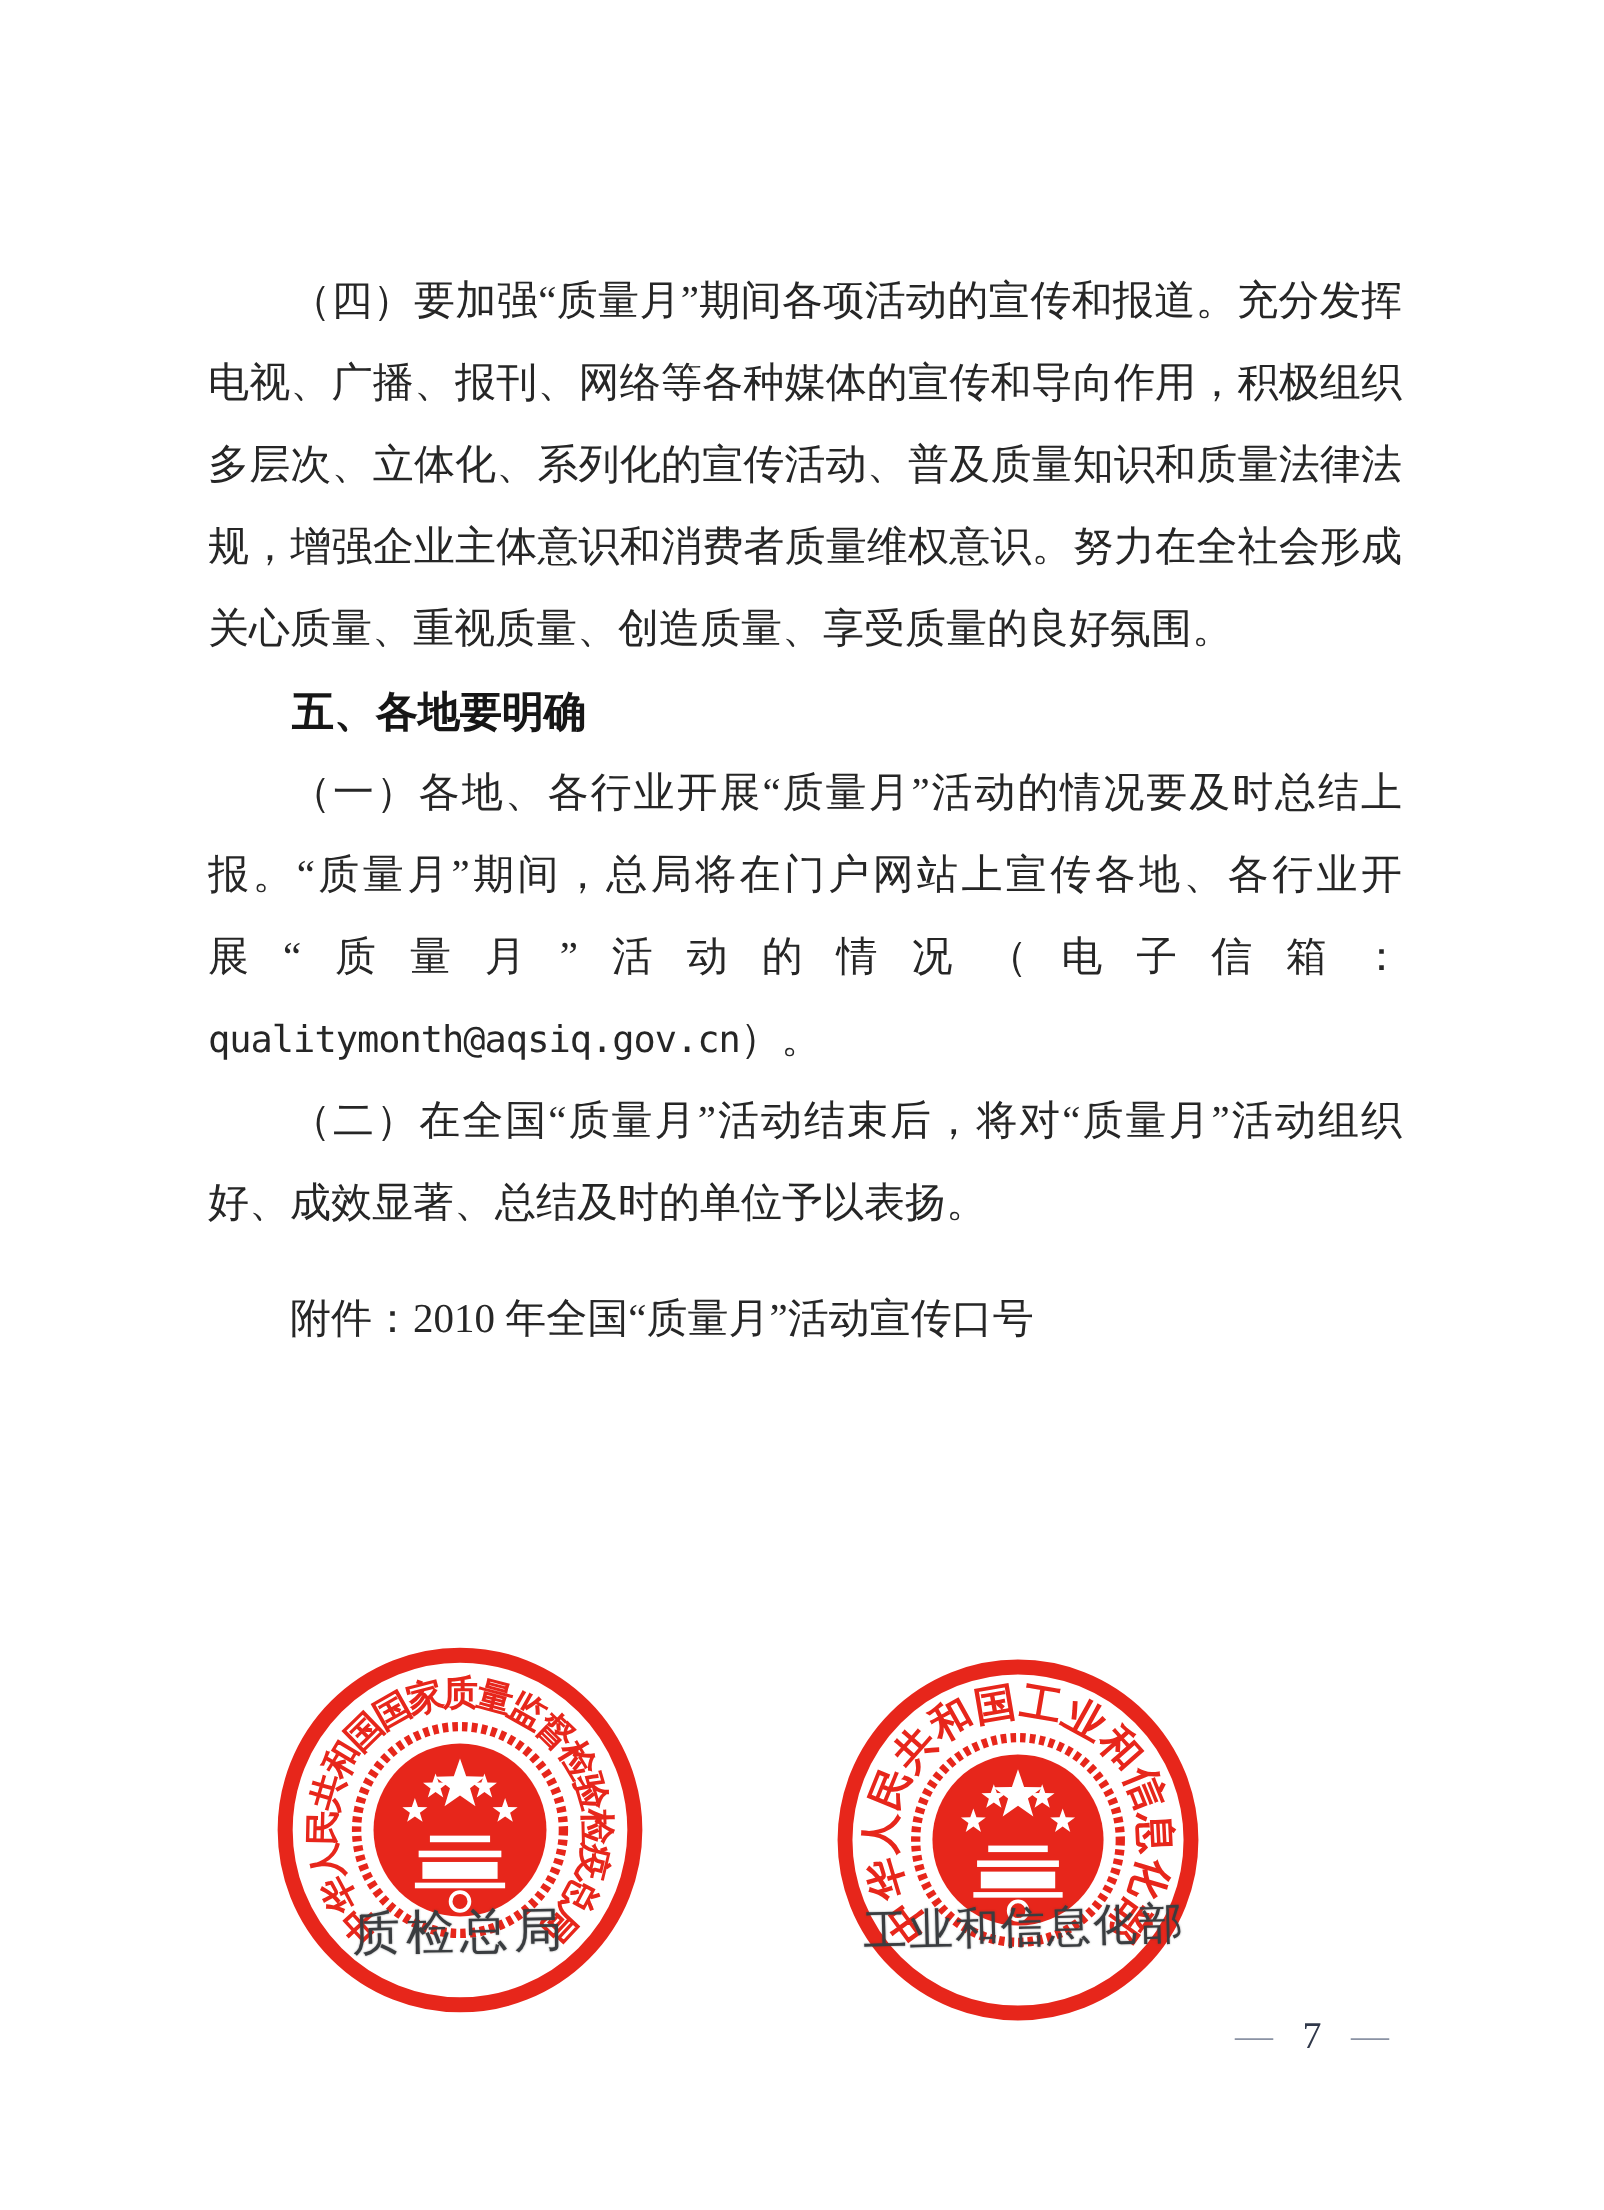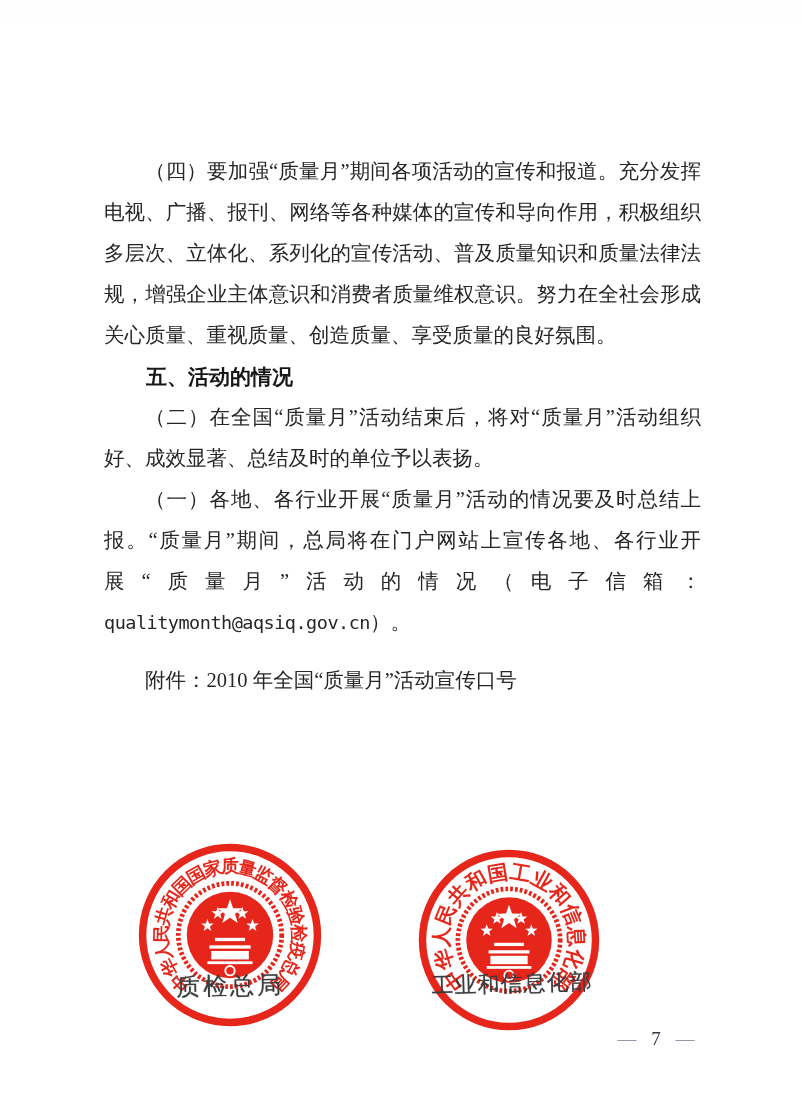--- a/index.html
+++ b/index.html
@@ -12,21 +12,20 @@
   body{
     width:802px;height:1105px;
     background:#fefefe;
     position:relative;
     overflow:hidden;
     font-family:"Liberation Serif","DejaVu Serif",serif;
   }
   .page{
     position:absolute;inset:0;
     background:#fff;
-    margin-top:20px;
   }
   .text-block{
     position:absolute;
     left:104px;top:131px;width:597px;
     color:var(--body-text);
     font-size:20.5px;
     line-height:41px;
     text-align:justify;
   }
   .text-block p{
@@ -98,23 +97,23 @@
   .page-number .dash{color:#8b93a4;}
   .page-number .num{color:#30384a;padding:0 10px;}
 </style>
 </head>
 <body>
 
 <div class="page">
 
   <div class="text-block">
     <p>（四）要加强“质量月”期间各项活动的宣传和报道。充分发挥电视、广播、报刊、网络等各种媒体的宣传和导向作用，积极组织多层次、立体化、系列化的宣传活动、普及质量知识和质量法律法规，增强企业主体意识和消费者质量维权意识。努力在全社会形成关心质量、重视质量、创造质量、享受质量的良好氛围。</p>
-    <p class="section-heading">五、活动的情况</p>
+    <p class="section-heading">五、各地要明确</p>
+    <p><span>（一）各地、各行业开展“质量月”活动的情况要及时总结上报。“质量月”期间，总局将在门户网站上宣传各地、各行业开展“质量月”活动的情况（电子信箱：</span><span class="email">qualitymonth@aqsiq.gov.cn</span><span>）。</span></p>
     <p>（二）在全国“质量月”活动结束后，将对“质量月”活动组织好、成效显著、总结及时的单位予以表扬。</p>
-    <p><span>（一）各地、各行业开展“质量月”活动的情况要及时总结上报。“质量月”期间，总局将在门户网站上宣传各地、各行业开展“质量月”活动的情况（电子信箱：</span><span class="email">qualitymonth@aqsiq.gov.cn</span><span>）。</span></p>
     <p class="attachment">附件：2010 年全国“质量月”活动宣传口号</p>
   </div>
 
   <div class="seal seal-left">
     <svg viewBox="0 0 200 200">
       <circle class="ring-outline" cx="100" cy="100" r="93"></circle>
       <g class="ring-text">
           <text x="46.61" y="149.79" transform="rotate(-133.00 46.61 149.79)" class="ring-char" font-size="19">中</text>
           <text x="35.68" y="134.52" transform="rotate(-118.22 35.68 134.52)" class="ring-char" font-size="19">华</text>
           <text x="29.00" y="116.97" transform="rotate(-103.44 29.00 116.97)" class="ring-char" font-size="19">人</text>

